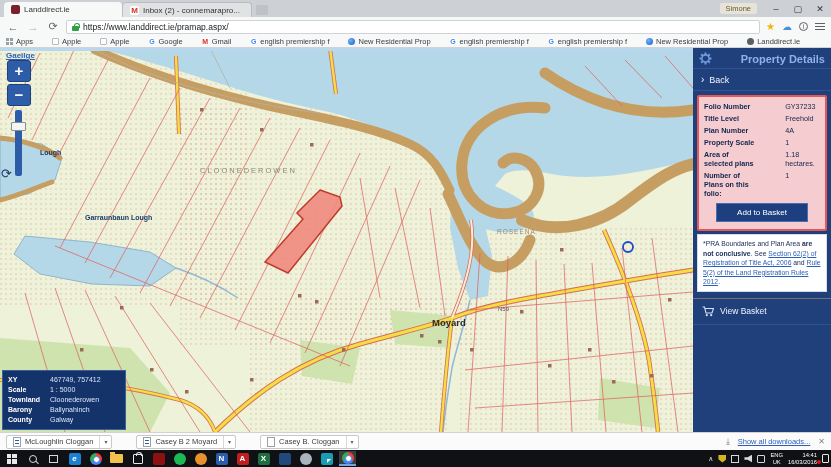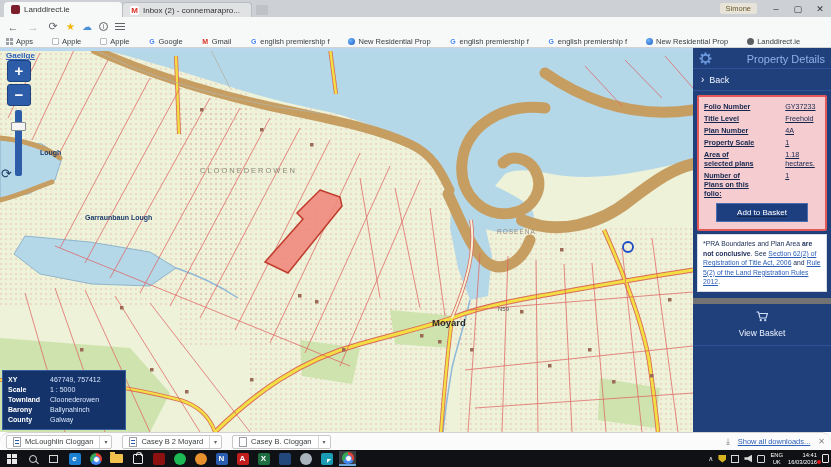--- a/index.html
+++ b/index.html
@@ -67,38 +67,38 @@
   .refresh-ico { position:absolute; top:118px; left:1px; z-index:6; font-size:13px; color:#17355e; }
 
   .infobox { position:absolute; left:2px; bottom:2px; z-index:7; width:124px; background:#14336b; border:1px solid #3a5f9e; padding:4px 5px; }
   .inforow { display:flex; font-size:7px; line-height:10px; }
   .inforow .il { width:42px; color:#fff; font-weight:bold; }
   .inforow .iv { color:#d9e6fa; }
 
   
   .panel { width:138px; height:384px; background:#20407c; color:#e8eefc; display:flex; flex-direction:column; }
   .panel-header { display:flex; align-items:center; padding:4px 6px 3px 6px; }
-  .panel-title { flex:1; text-align:right; font-size:11px; color:#90b0e8; }
+  .panel-title { flex:1; text-align:right; font-size:11px; color:#90b0e8;font-weight:bold; }
   .back-row { display:flex; align-items:center; gap:5px; padding:5px 8px; border-top:1px solid #2e5296; border-bottom:1px solid #2e5296; font-size:9px; color:#f0f4ff; }
   .back-chev { font-size:10px; }
 
-  .pinkbox { margin:4px 4px 3px 4px; background:#f5ccd0; border:2px solid #e4585a; border-radius:2px; padding:5px 5px 7px 5px; color:#14264d;text-decoration:underline; }
+  .pinkbox { margin:4px 4px 3px 4px; background:#f5ccd0; border:2px solid #e4585a; border-radius:2px; padding:5px 5px 7px 5px; color:#14264d; }
   .field { display:flex; font-size:7.2px; line-height:9px; margin-bottom:3px; }
   .field .lbl { width:62%; font-weight:bold; padding-right:2px; }
   .field .val { width:38%;margin-left:24px; }
   .basket-btn { display:block; margin:5px auto 0 auto; width:92px; background:#1d3f80; border:1px solid #4a6db0; color:#fff; font-size:8px; font-family:"Liberation Sans", sans-serif; padding:4px 0; text-align:center; }
 
   .whitebox { margin:0 4px; background:#fff; border:1px solid #d7dbe4; padding:4px 5px; font-size:6.8px; line-height:1.4; color:#1a2a55; }
   .whitebox a { color:#2b5fb8; text-decoration:underline; }
   .panel-item { display:flex; align-items:center; gap:6px; padding:7px 9px; font-size:8.5px; color:#eef3ff; border-bottom:1px solid #2e5296; }
-  .panel-item:first-of-type { border-top:6px solid #737373;flex-direction:column; }
+  .panel-item:first-of-type { border-top:1px solid #737373; }
   .panel-menu { margin-top:6px; }
 
   
-  .shelf { height:18px; background:#fbfbfb; border-top:1px solid #d2d2d2; display:flex; align-items:center; padding:0 6px; gap:10px; position:relative;border-radius:9px; }
+  .shelf { height:18px; background:#fbfbfb; border-top:1px solid #d2d2d2; display:flex; align-items:center; padding:0 6px; gap:24px; position:relative; }
   .dl-item { display:flex; align-items:center; height:14px; border:1px solid #c8c8c8; border-radius:2px; background:#fff; }
   .dl-main { display:flex; align-items:center; gap:4px; padding:0 6px; font-size:7.5px; color:#3c4043; }
   .doc-ico { width:8px; height:10px; background:#fff; border:1px solid #9aa0a6; position:relative; }
   .doc-ico.word::before { content:""; position:absolute; inset:2px 1px; background:repeating-linear-gradient(#2a5db0 0 1px, transparent 1px 3px); }
   .dl-caret { width:12px; border-left:1px solid #d8d8d8; font-size:6px; color:#5f6368; text-align:center; align-self:stretch; line-height:13px; }
   .shelf-right { position:absolute; right:6px; display:flex; align-items:center; gap:8px; }
   .show-all { font-size:7.5px; color:#2b5fb8; text-decoration:underline; }
   .dlarrow { font-size:8px; color:#5f6368; }
   .shelf-close { font-size:8px; color:#80868b; }
 
@@ -164,20 +164,24 @@
       <span class="win-btn">–</span>
       <span class="win-btn">▢</span>
       <span class="win-btn close">✕</span>
     </div>
   </div>
 
   <div class="addrbar">
     <span class="nav-ico">←</span>
     <span class="nav-ico dim">→</span>
     <span class="nav-ico">⟳</span>
+    <div class="omnibox">
+      <span class="lock"></span>
+      <span class="url-text">https://www.landdirect.ie/pramap.aspx/</span>
+    </div>
     <div class="addr-right">
       <span class="star">★</span>
       <span class="cloud">☁</span>
       <span class="info-circle">i</span>
       <span class="hamburger">
           <i></i>
           <i></i>
           <i></i>
         </span>
     </div>

